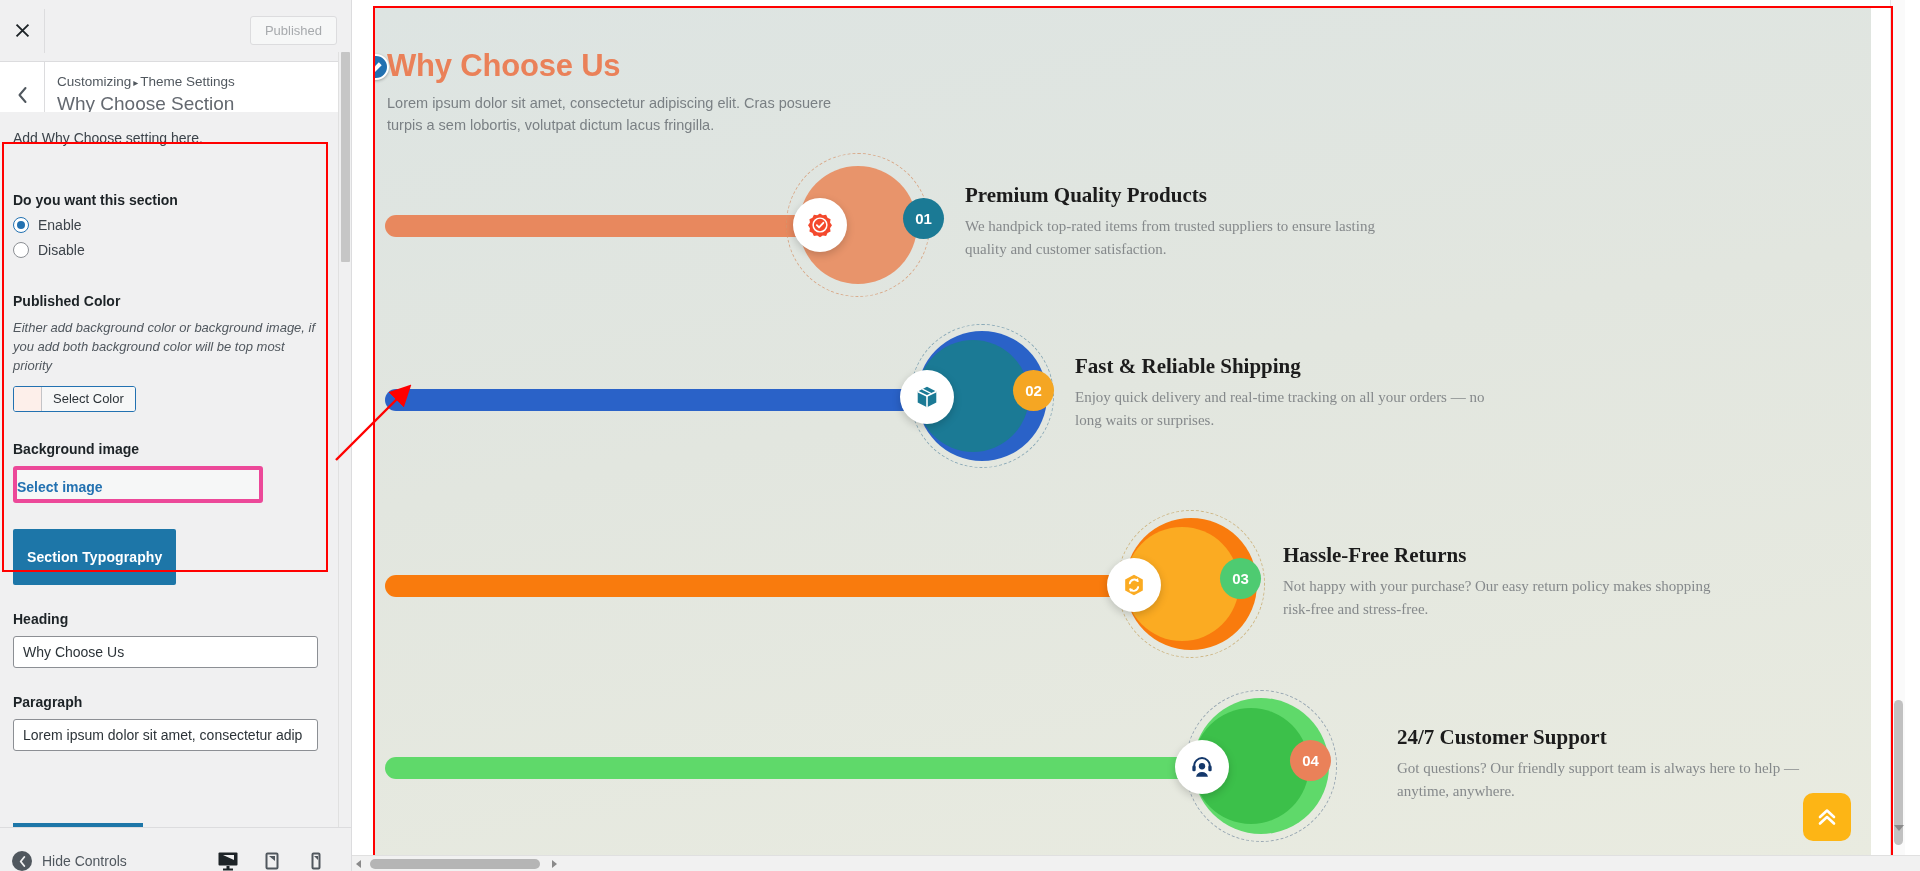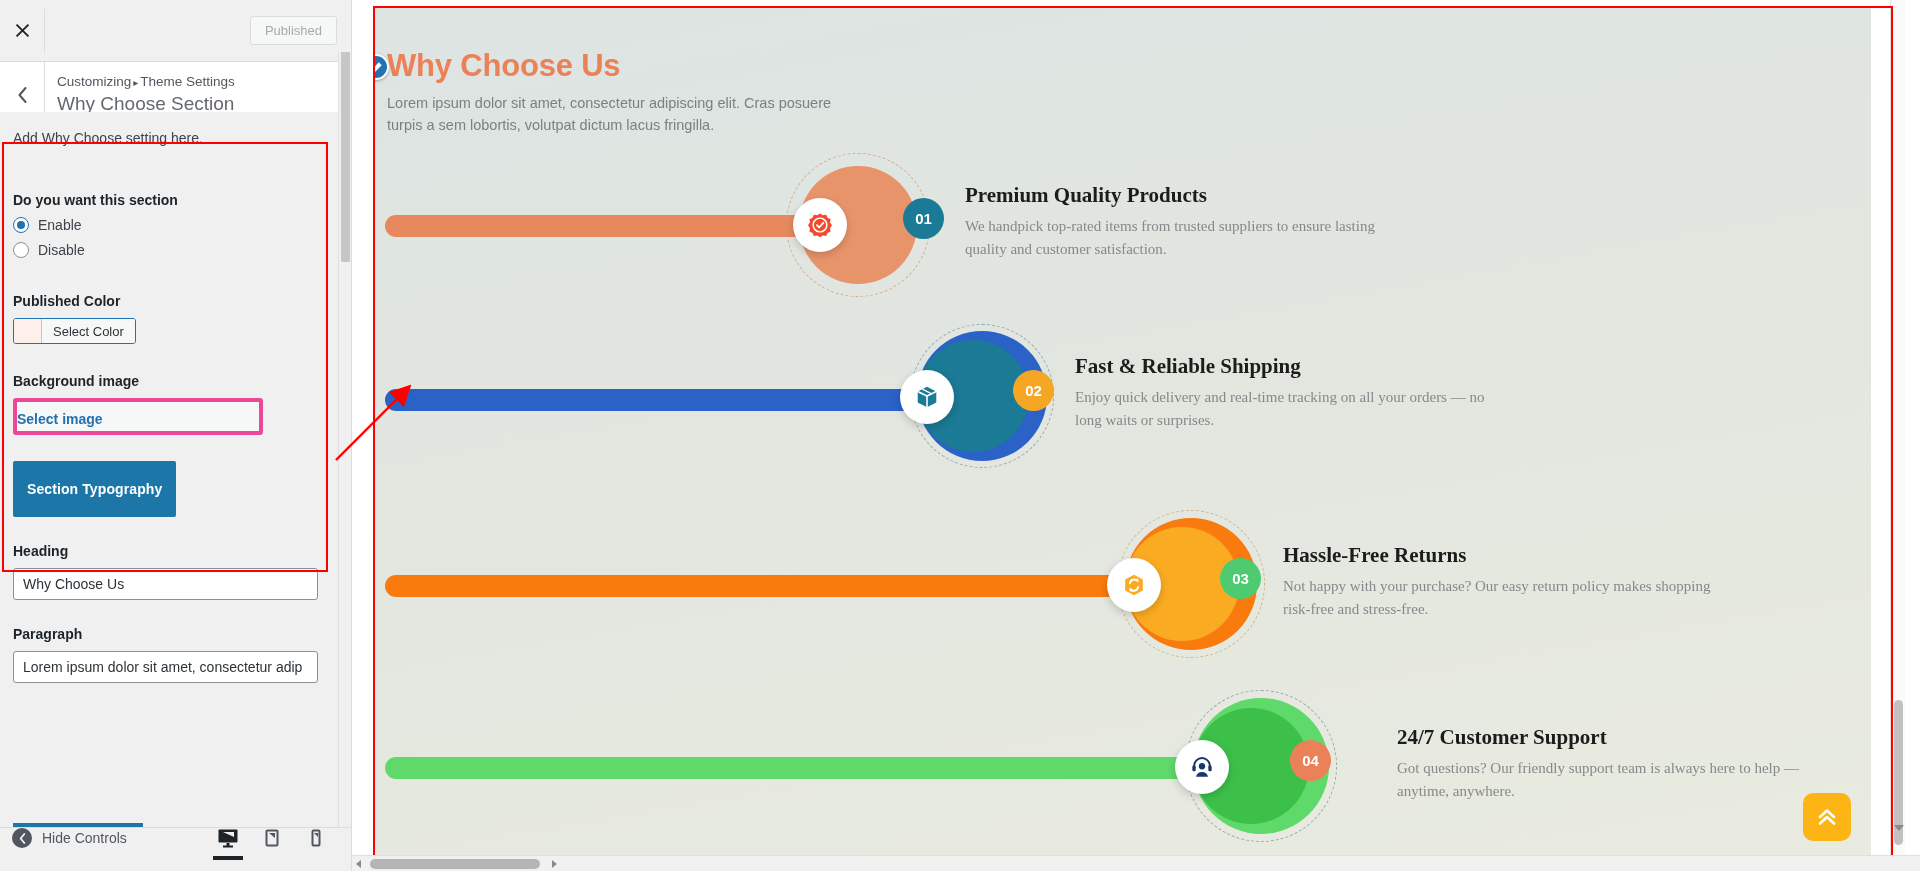--- a/index.html
+++ b/index.html
@@ -157,21 +157,21 @@
   .blue-line {
     position: absolute; left: 13px; bottom: 44px;
     width: 130px; height: 4px; background: #1d76a8;
   }
 
   .cz-footer {
     position: absolute; left: 0; bottom: 0;
     width: 351px; height: 44px;
     background: #f0f0f1;
     border-top: 1px solid #dcdcde;
-    display: flex; align-items: flex-start;
+    display: flex; align-items: flex-end;
   }
   .hide-ctrl { display: flex; align-items: center; padding-left: 12px; cursor: pointer; }
   .hide-ctrl .circ {
     width: 20px; height: 20px; border-radius: 50%;
     background: #50575e; margin-right: 10px;
     display: flex; align-items: center; justify-content: center;
   }
   .hide-ctrl .circ svg { width: 9px; height: 11px; }
   .hide-ctrl span { font-size: 14px; color: #50575e; }
   .devices { margin-left: auto; display: flex; align-items: center; gap: 22px; padding-right: 24px; }
@@ -342,20 +342,21 @@
         <span class="rdo-text">Enable</span>
       </div>
       <div class="cz-radio-row">
         <span class="rdo"></span>
         <span class="rdo-text">Disable</span>
       </div>
 
       <div class="cz-gap"></div>
 
       <div class="cz-label">Published Color</div>
+      <div class="cz-help">Either add background color or background image, if you add both background color will be top most priority</div>
       <div class="color-picker">
         <div class="color-swatch"></div>
         <div class="color-btn">Select Color</div>
       </div>
 
       <div class="cz-gap"></div>
 
       <div class="cz-label">Background image</div>
       <div class="img-btn">Select image</div>
 

